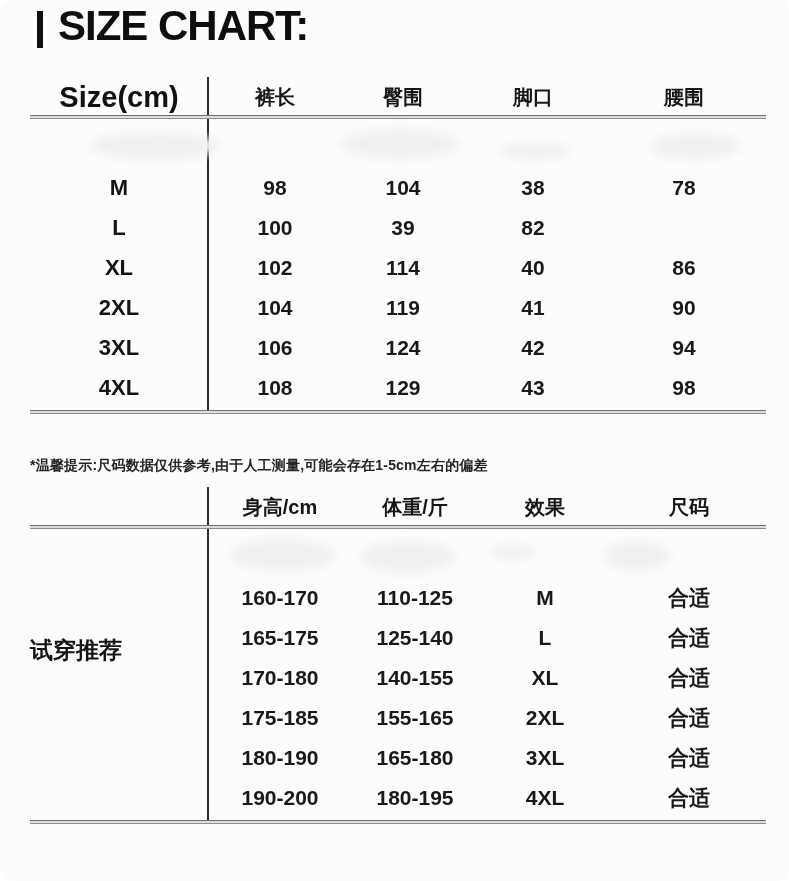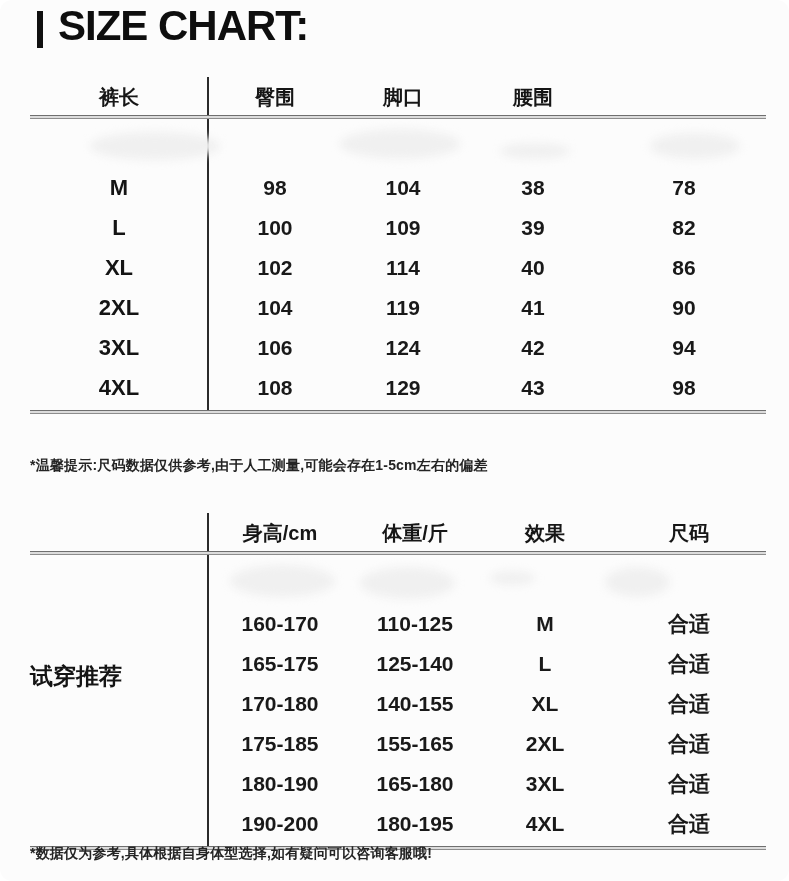--- a/index.html
+++ b/index.html
@@ -69,20 +69,21 @@
 
 <div class="page">
 
   <div class="title-bar"></div>
   <div class="title-text">SIZE CHART:</div>
 
   <div class="tbl t1" style="top:77px">
     <div class="vline"></div>
 
     <div class="hdr-row grid-row">
+      <div class="corner">Size(cm)</div>
       <div class="colhead">裤长</div>
       <div class="colhead">臀围</div>
       <div class="colhead">脚口</div>
       <div class="colhead">腰围</div>
     </div>
     <div class="hrule head"></div>
 
     <div class="smudge" style="left:60px;top:55px;width:130px;height:28px"></div>
     <div class="smudge" style="left:310px;top:52px;width:120px;height:30px"></div>
     <div class="smudge" style="left:470px;top:66px;width:70px;height:16px"></div>
@@ -92,21 +93,20 @@
       <div class="grid-row">
         <div class="sizecell">M</div>
         <div class="cell">98</div>
         <div class="cell">104</div>
         <div class="cell">38</div>
         <div class="cell">78</div>
       </div>
       <div class="grid-row">
         <div class="sizecell">L</div>
         <div class="cell">100</div>
-        <div class="cell">109</div>
         <div class="cell">39</div>
         <div class="cell">82</div>
       </div>
       <div class="grid-row">
         <div class="sizecell">XL</div>
         <div class="cell">102</div>
         <div class="cell">114</div>
         <div class="cell">40</div>
         <div class="cell">86</div>
       </div>
@@ -130,21 +130,21 @@
         <div class="cell">129</div>
         <div class="cell">43</div>
         <div class="cell">98</div>
       </div>
     </div>
     <div class="hrule foot"></div>
   </div>
 
   <div class="note note1">*温馨提示:尺码数据仅供参考,由于人工测量,可能会存在1-5cm左右的偏差</div>
 
-  <div class="tbl t2" style="top:513px">
+  <div class="tbl t2" style="top:487px">
     <div class="vline"></div>
 
     <div class="hdr-row grid-row">
       <div></div>
       <div class="colhead">身高/cm</div>
       <div class="colhead">体重/斤</div>
       <div class="colhead">效果</div>
       <div class="colhead">尺码</div>
     </div>
     <div class="hrule head"></div>
@@ -196,15 +196,14 @@
         <div></div>
         <div class="cell">190-200</div>
         <div class="cell">180-195</div>
         <div class="cell">4XL</div>
         <div class="cell">合适</div>
       </div>
     </div>
     <div class="hrule foot"></div>
   </div>
 
-  <div class="note note2">*数据仅为参考,具体根据自身体型选择,如有疑问可以咨询客服哦!</div>
 
 </div>
 
 </body></html>

